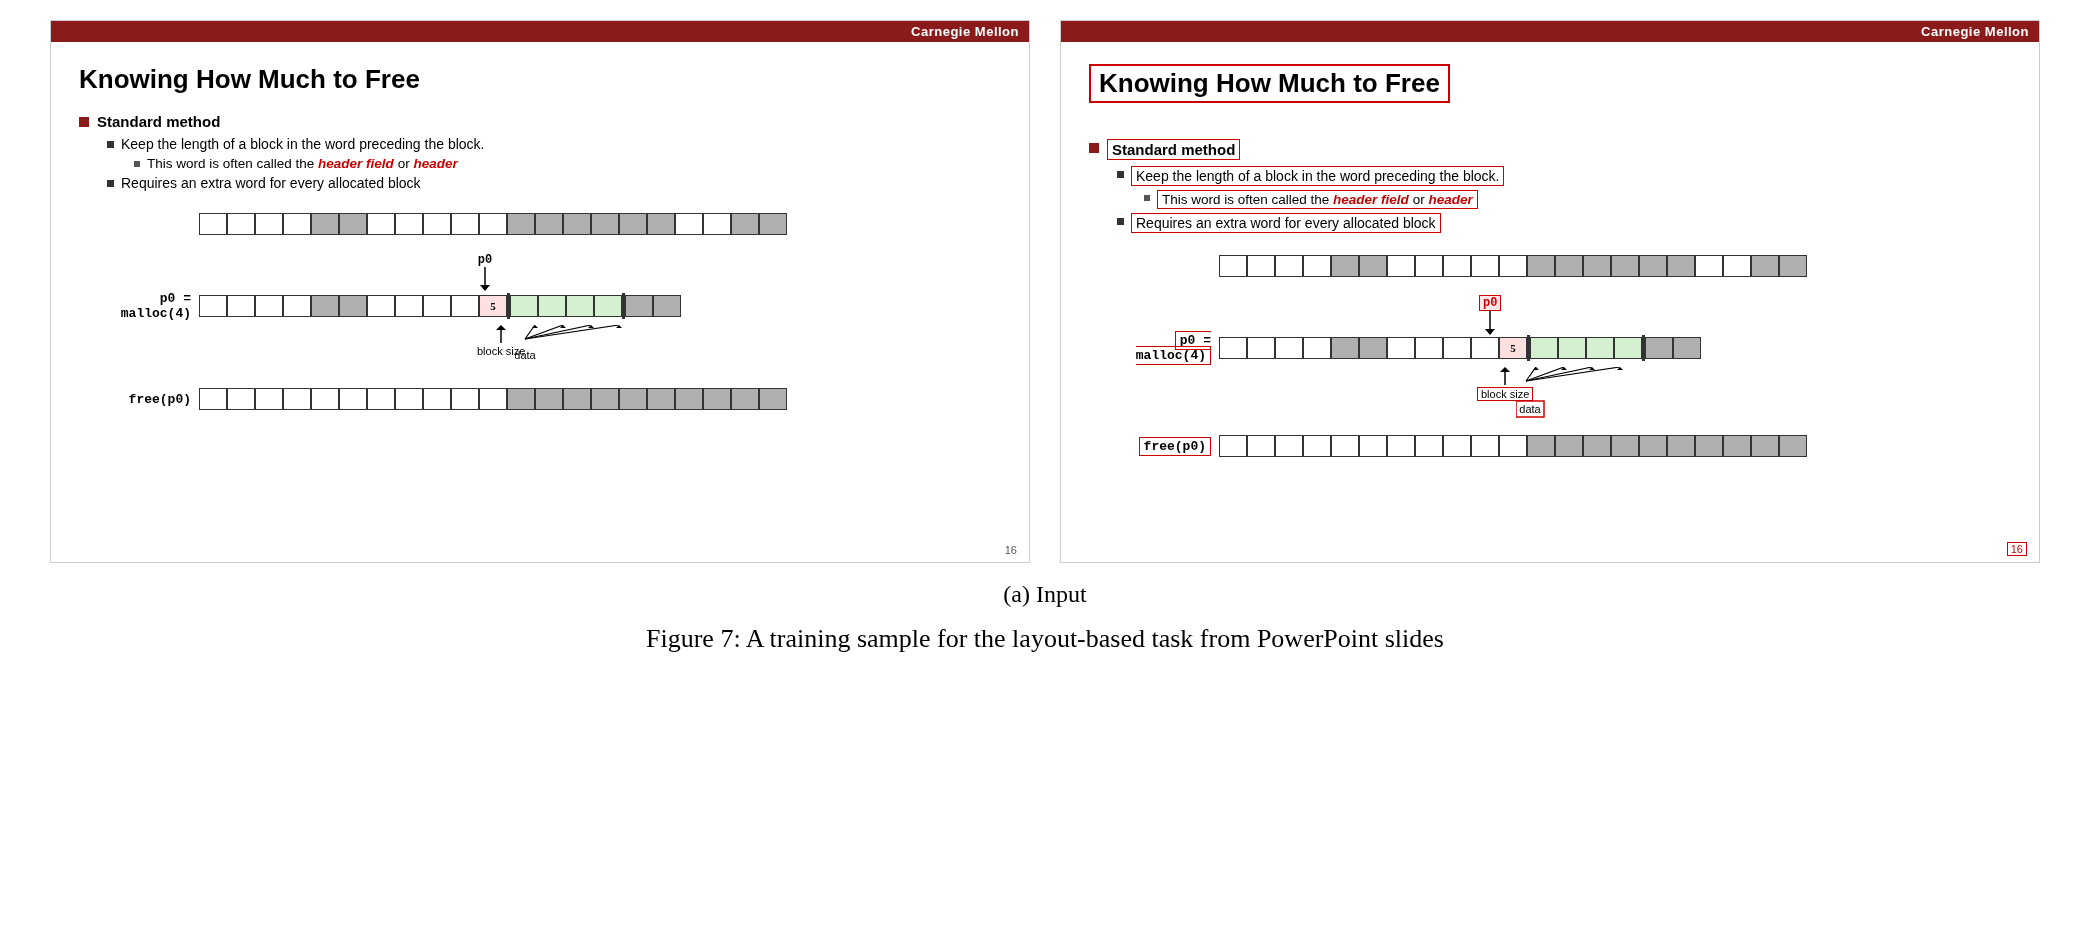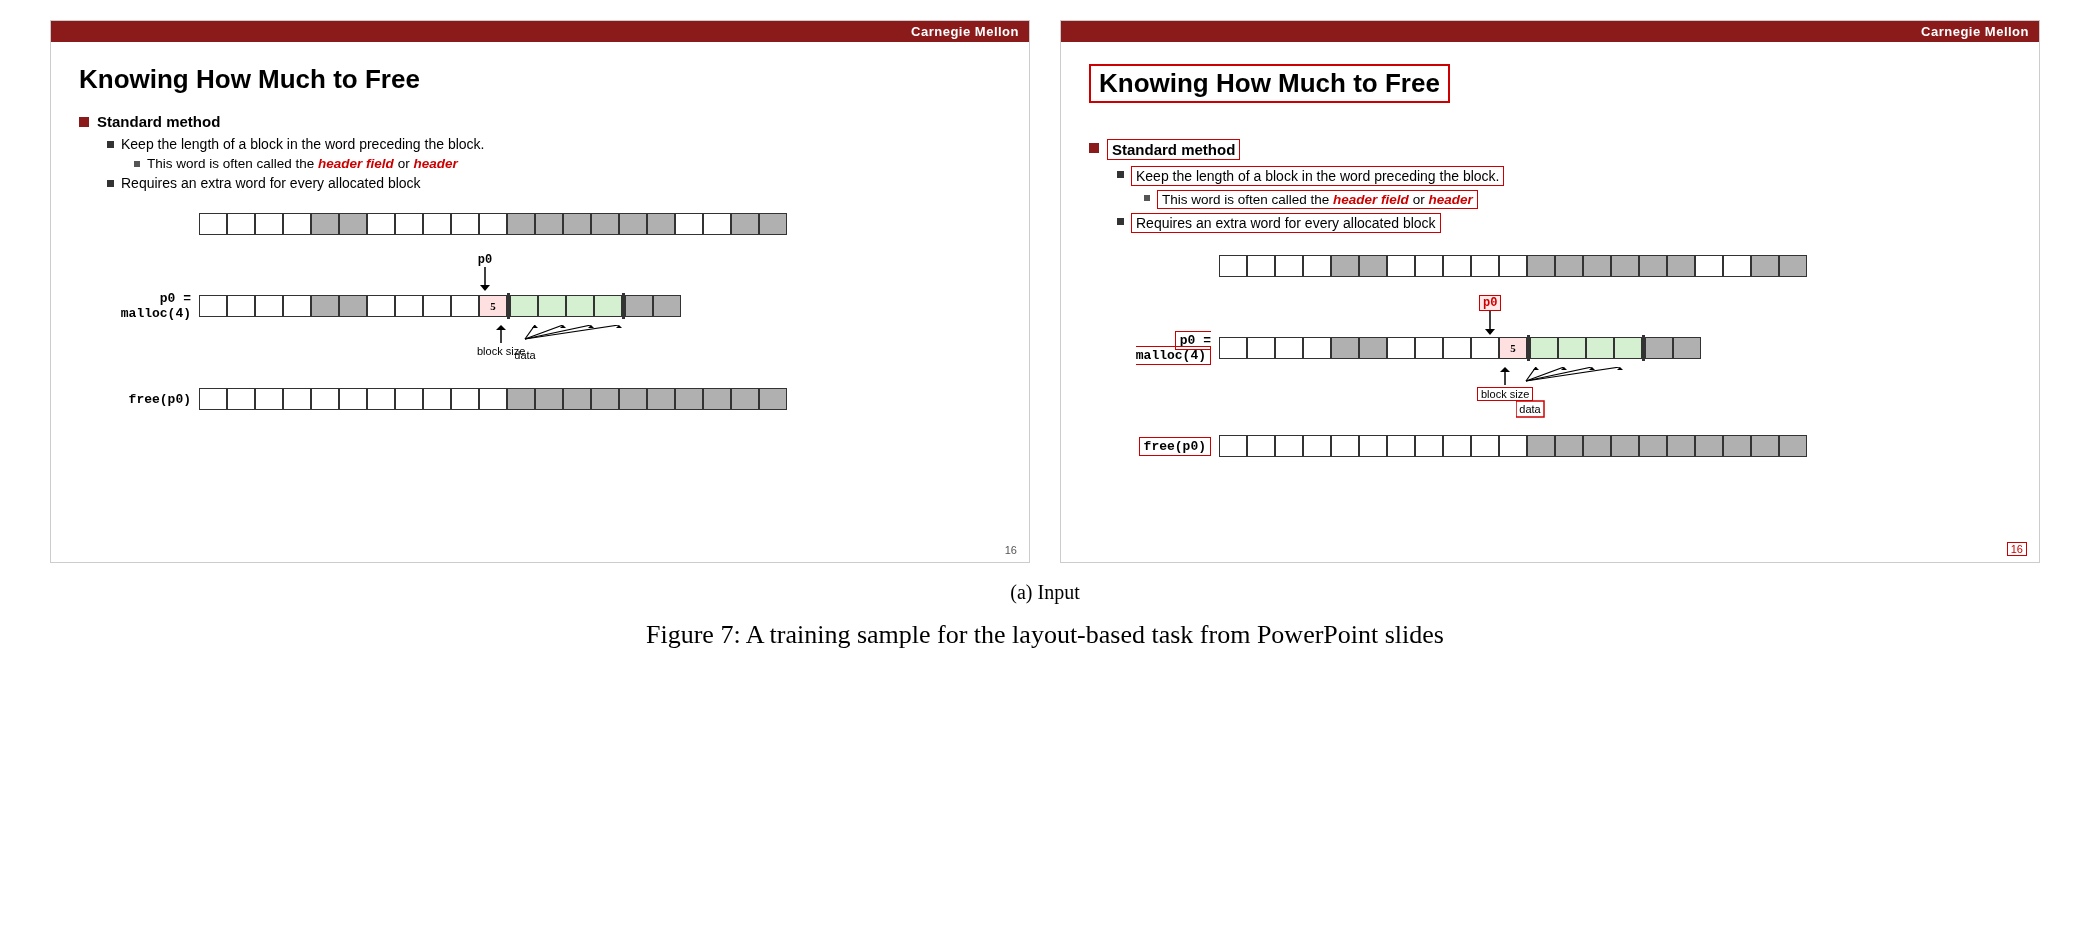--- a/index.html
+++ b/index.html
@@ -305,21 +305,21 @@
       width: 100%;
       justify-content: center;
       margin-bottom: 12px;
     }
 
     .caption-label {
       flex: 1;
       max-width: 980px;
       text-align: center;
       font-family: 'Times New Roman', Times, serif;
-      font-size: 20px;
+      font-size: 24px;
       color: #000;
     }
 
     .figure-caption {
       text-align: center;
       font-family: 'Times New Roman', Times, serif;
       font-size: 26px;
       color: #000;
       margin-top: 4px;
     }

